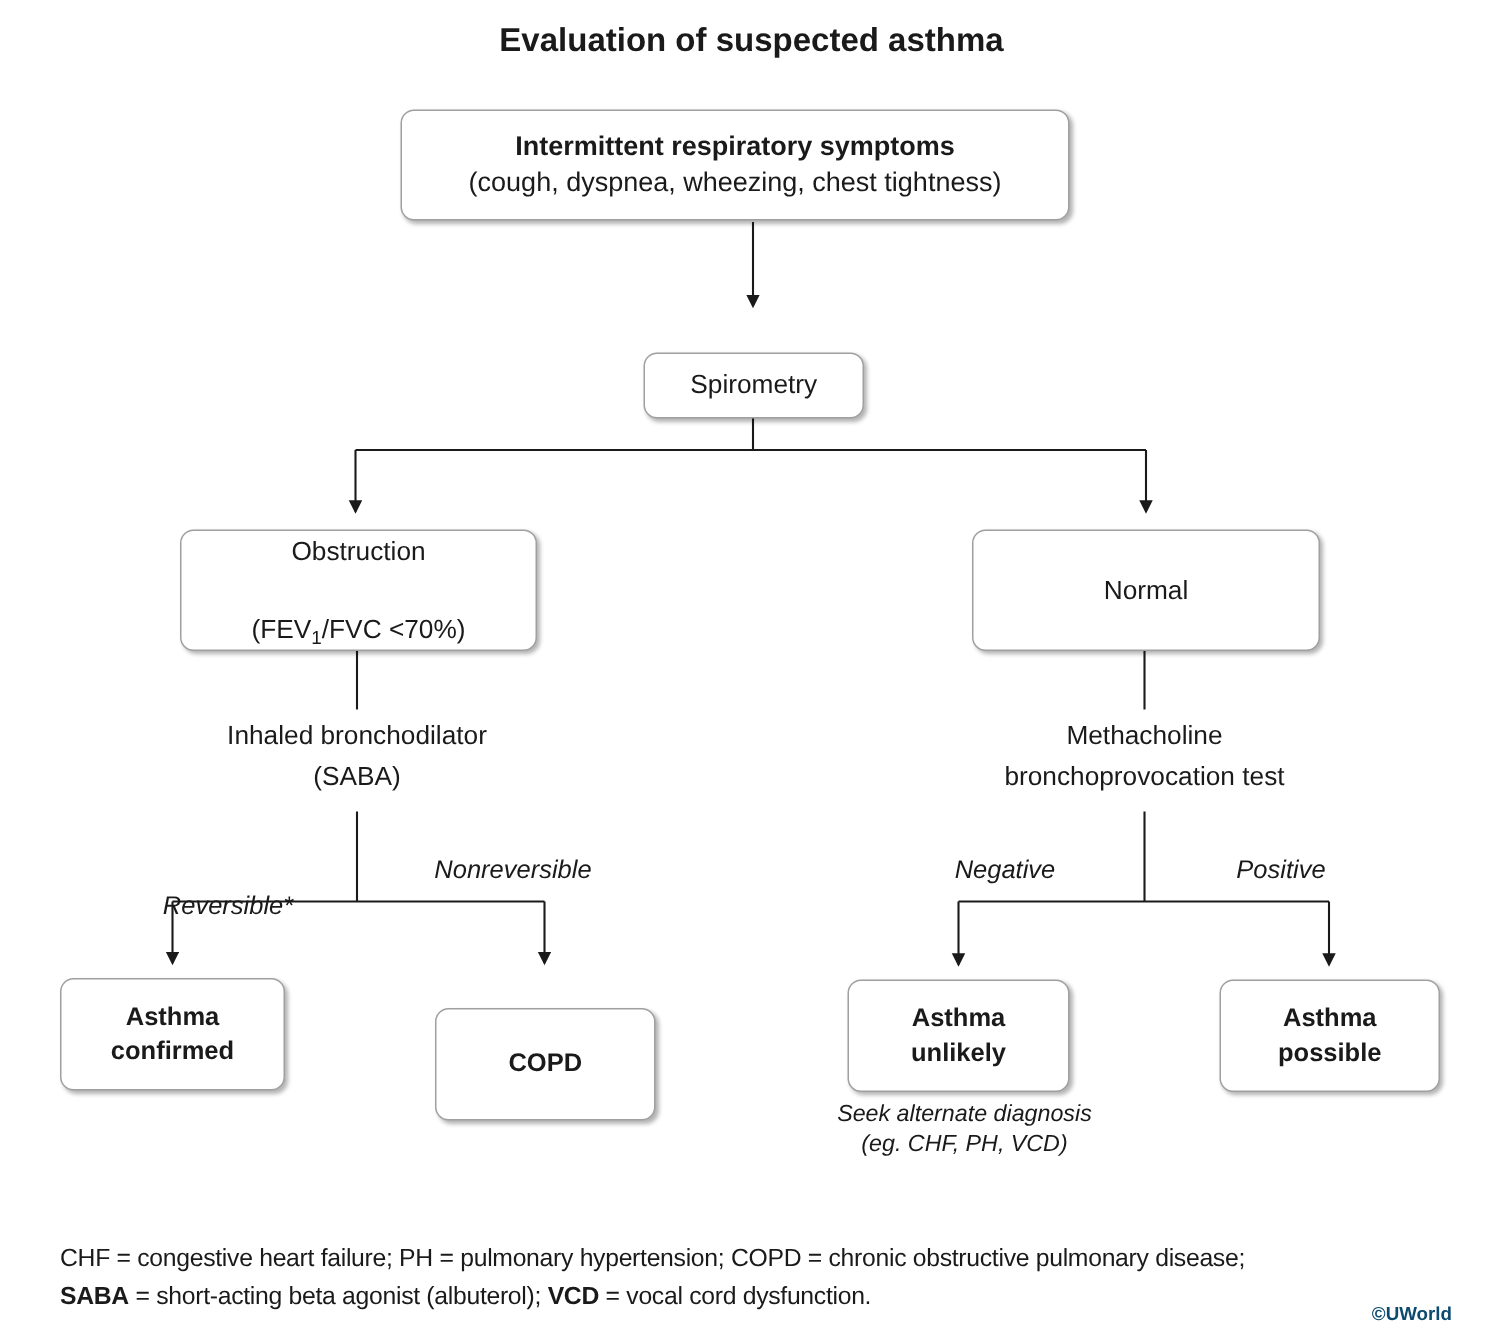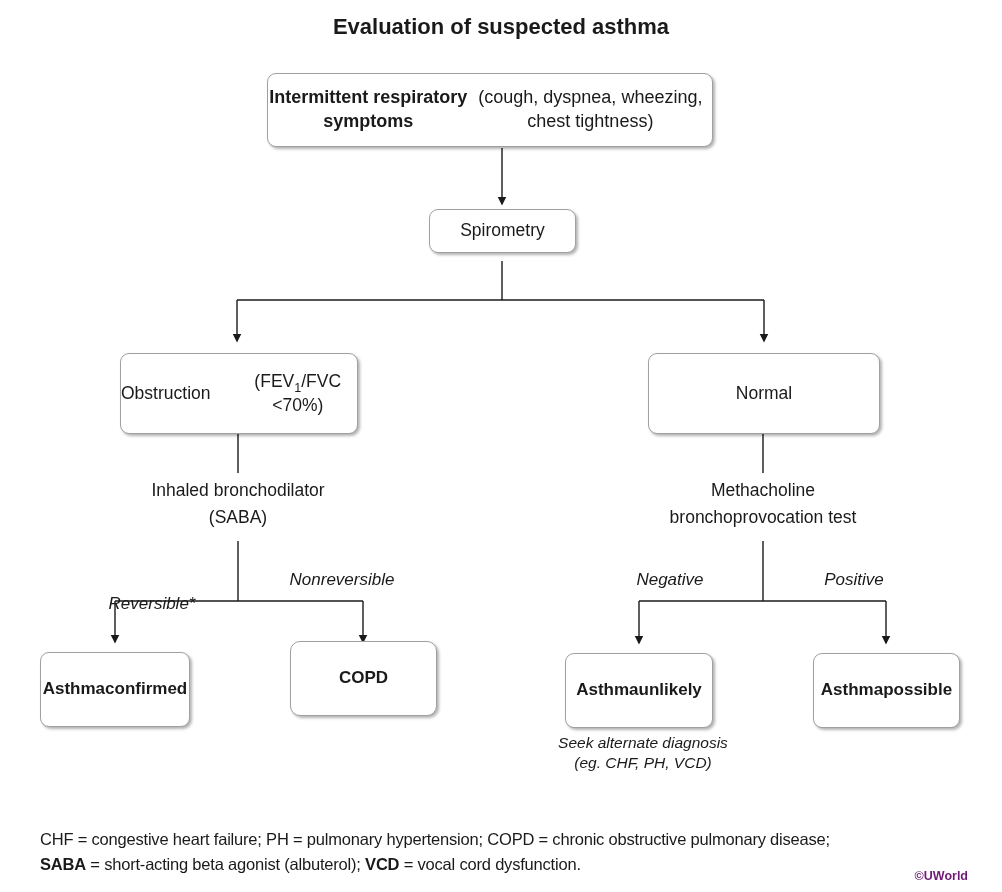--- a/index.html
+++ b/index.html
@@ -11,21 +11,21 @@
   .title{
     position:absolute; top:14px; left:0; width:100%;
     text-align:center; font-size:22px; font-weight:bold; margin:0;
   }
   svg.connectors{position:absolute; left:0; top:0; pointer-events:none;}
   svg.connectors line{stroke:var(--line,#1a1a1a); stroke-width:1.4;}
   .fbox{
     position:absolute; background:#fff;
     border:1px solid var(--box_border,#a0a0a0); border-radius:9px;
     box-shadow:2px 2px 3px var(--shadow,rgba(0,0,0,0.3));
-    display:flex; flex-direction:row; align-items:center; justify-content:center;
+    display:flex; flex-direction:column; align-items:center; justify-content:center;
     text-align:center; font-size:17.5px; line-height:1.32; box-sizing:border-box;
   }
   .fbox.bold{font-weight:bold; font-size:17px; line-height:1.3;}
   .topbox-line1{font-weight:bold; font-size:18px;}
   .topbox-line2{font-size:18px;}
   .steptext{
     position:absolute; text-align:center; font-size:17.5px; line-height:27px;
   }
   .branchlabel{
     position:absolute; text-align:center; font-style:italic; font-size:17px;
@@ -34,21 +34,21 @@
     position:absolute; text-align:center; font-style:italic; font-size:15.5px; line-height:20px;
   }
   .footnote{
     position:absolute; left:33px; font-size:16.5px; letter-spacing:-0.2px; line-height:25px;
     white-space:nowrap;
   }
   .footnote.abbr{left:40px;}
   sub{font-size:0.72em; line-height:0;}
   .credit{
     position:absolute; right:34px; top:869px;
-    font-size:12.5px; font-weight:bold; color:#701a75;
+    font-size:12.5px; font-weight:bold; color:#0c4a6e;
   }
 </style>
 </head>
 <body>
 
 <div class="canvas">
 
   <h1 class="title">Evaluation of suspected asthma</h1>
 
   <svg class="connectors" width="1002" height="892" viewBox="0 0 1002 892" aria-hidden="true">
@@ -72,21 +72,21 @@
     <line x1="639" y1="601" x2="886" y2="601"></line>
     <line x1="639" y1="601" x2="639" y2="643" marker-end="url(#ah)"></line>
     <line x1="886" y1="601" x2="886" y2="643" marker-end="url(#ah)"></line>
   </svg>
 
   <div class="fbox" style="left:267px; top:73px; width:446px; height:74px;">
     <div class="topbox-line1">Intermittent respiratory symptoms</div>
     <div class="topbox-line2">(cough, dyspnea, wheezing, chest tightness)</div>
   </div>
 
-  <div class="fbox" style="left:429px; top:209px; width:147px; height:44px;">
+  <div class="fbox" style="left:429px; top:235px; width:147px; height:44px;">
     <div>Spirometry</div>
   </div>
 
   <div class="fbox" style="left:120px; top:353px; width:238px; height:81px;gap:28px;">
     <div>Obstruction</div>
     <div><span>(FEV</span><sub>1</sub><span>/FVC &lt;70%)</span></div>
   </div>
 
   <div class="fbox" style="left:648px; top:353px; width:232px; height:81px;">
     <div>Normal</div>
@@ -105,21 +105,21 @@
   <div class="branchlabel" style="left:62px; top:594px; width:180px;font-style:italic;">Reversible*</div>
   <div class="branchlabel" style="left:252px; top:570px; width:180px;">Nonreversible</div>
   <div class="branchlabel" style="left:580px; top:570px; width:180px;">Negative</div>
   <div class="branchlabel" style="left:764px; top:570px; width:180px;">Positive</div>
 
   <div class="fbox bold" style="left:40px; top:652px; width:150px; height:75px;">
     <div>Asthma</div>
     <div>confirmed</div>
   </div>
 
-  <div class="fbox bold" style="left:290px; top:641px; width:147px; height:75px;border-radius:10px;">
+  <div class="fbox bold" style="left:290px; top:672px; width:147px; height:75px;">
     <div>COPD</div>
   </div>
 
   <div class="fbox bold" style="left:565px; top:653px; width:148px; height:75px;">
     <div>Asthma</div>
     <div>unlikely</div>
   </div>
 
   <div class="fbox bold" style="left:813px; top:653px; width:147px; height:75px;">
     <div>Asthma</div>

